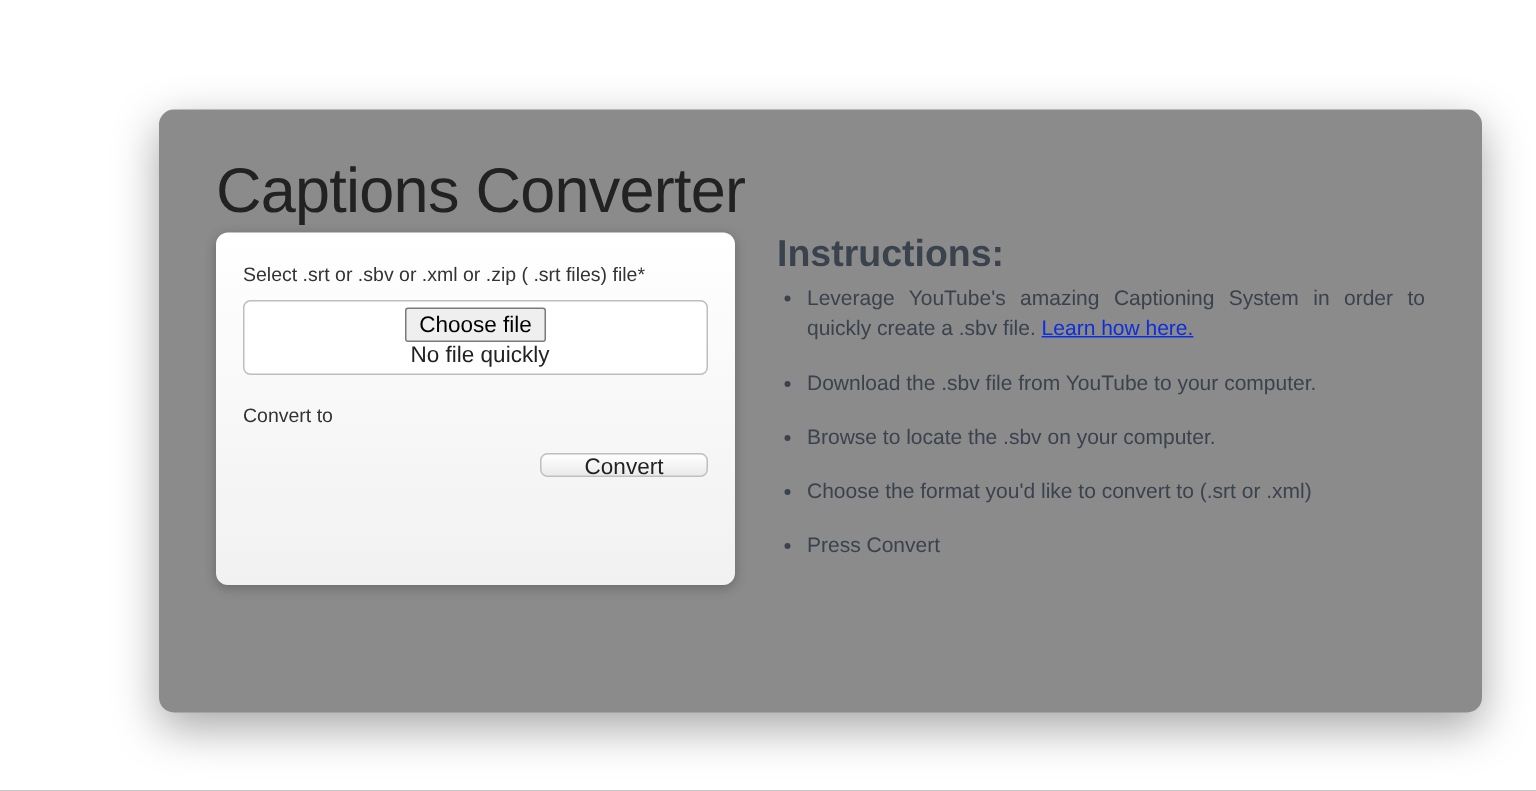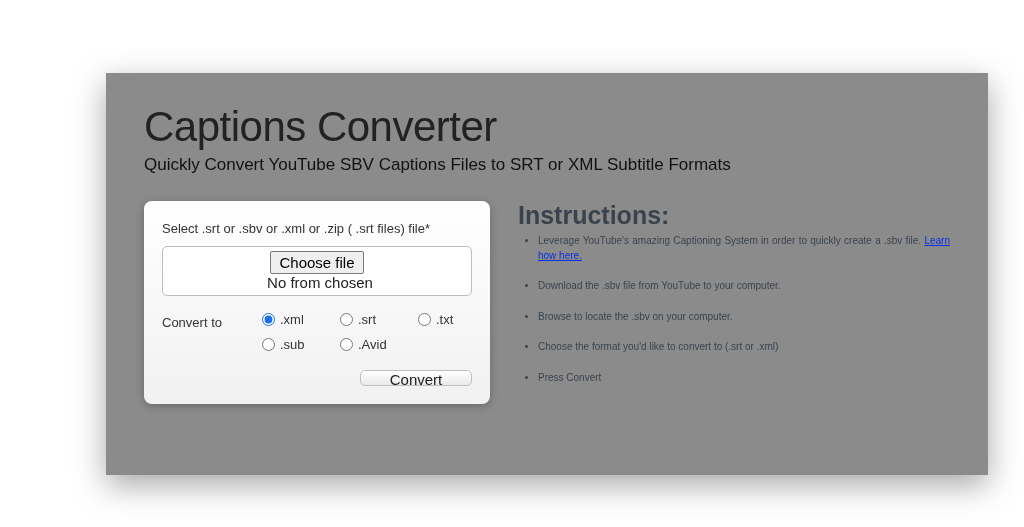--- a/index.html
+++ b/index.html
@@ -11,21 +11,21 @@
       position: relative;
       overflow: hidden;
     }
     .panel {
       position: absolute;
       left: 106px;
       top: 73px;
       width: 882px;
       height: 402px;
       background: #8b8b8b;
-      border-radius: 0;
+      border-radius: 10px;
       box-shadow: 0 10px 30px rgba(0,0,0,0.35);
       padding: 30px 38px;
     }
     .title {
       font-size: 42px;
       color: #222;
       font-weight: 400;
       letter-spacing: -0.5px;
       margin-bottom: 4px;
     }
@@ -124,75 +124,52 @@
     }
     .instr-h {
       font-size: 25px;
       font-weight: bold;
       color: #3a434d;
       margin-bottom: 4px;
     }
     .instr-list {
       list-style: disc;
       padding-left: 20px;
-      font-size: 10px;
+      font-size: 14px;
       color: #3a434d;
     }
     .instr-list li {
       margin-bottom: 16px;
       line-height: 1.45;
       text-align: justify;
     }
     .learn-link {
       color: #0b2ee0;
       text-decoration: underline;
       cursor: pointer;
     }
   </style>
 </head>
 <body>
 
 <div class="panel">
   <h1 class="title">Captions Converter</h1>
-  <div class="subtitle">Quickly Convert YouTube SBV Captions Files to SRT or XML Subtitle Formats</div>
 
   <div class="columns">
 
     <div class="card">
       <div class="field-label">Select .srt or .sbv or .xml or .zip ( .srt files) file*</div>
 
       <div class="file-row">
         <button class="choose-btn">Choose file</button>
-        <span class="file-status">No from chosen</span>
+        <span class="file-status">No file quickly</span>
       </div>
 
       <div class="convert-row">
         <div class="convert-label">Convert to</div>
-        <div class="radio-grid">
-          <label class="radio-item">
-            <input type="radio" name="fmt" checked="" style="">
-            <span>.xml</span>
-          </label>
-          <label class="radio-item">
-            <input type="radio" name="fmt" style="">
-            <span>.srt</span>
-          </label>
-          <label class="radio-item">
-            <input type="radio" name="fmt" style="">
-            <span>.txt</span>
-          </label>
-          <label class="radio-item">
-            <input type="radio" name="fmt" style="">
-            <span>.sub</span>
-          </label>
-          <label class="radio-item">
-            <input type="radio" name="fmt" style="">
-            <span>.Avid</span>
-          </label>
-        </div>
       </div>
 
       <div class="convert-btn-wrap">
         <button class="convert-btn">Convert</button>
       </div>
     </div>
 
     <div class="right-col">
       <div class="instr-h">Instructions:</div>
       <ul class="instr-list">

